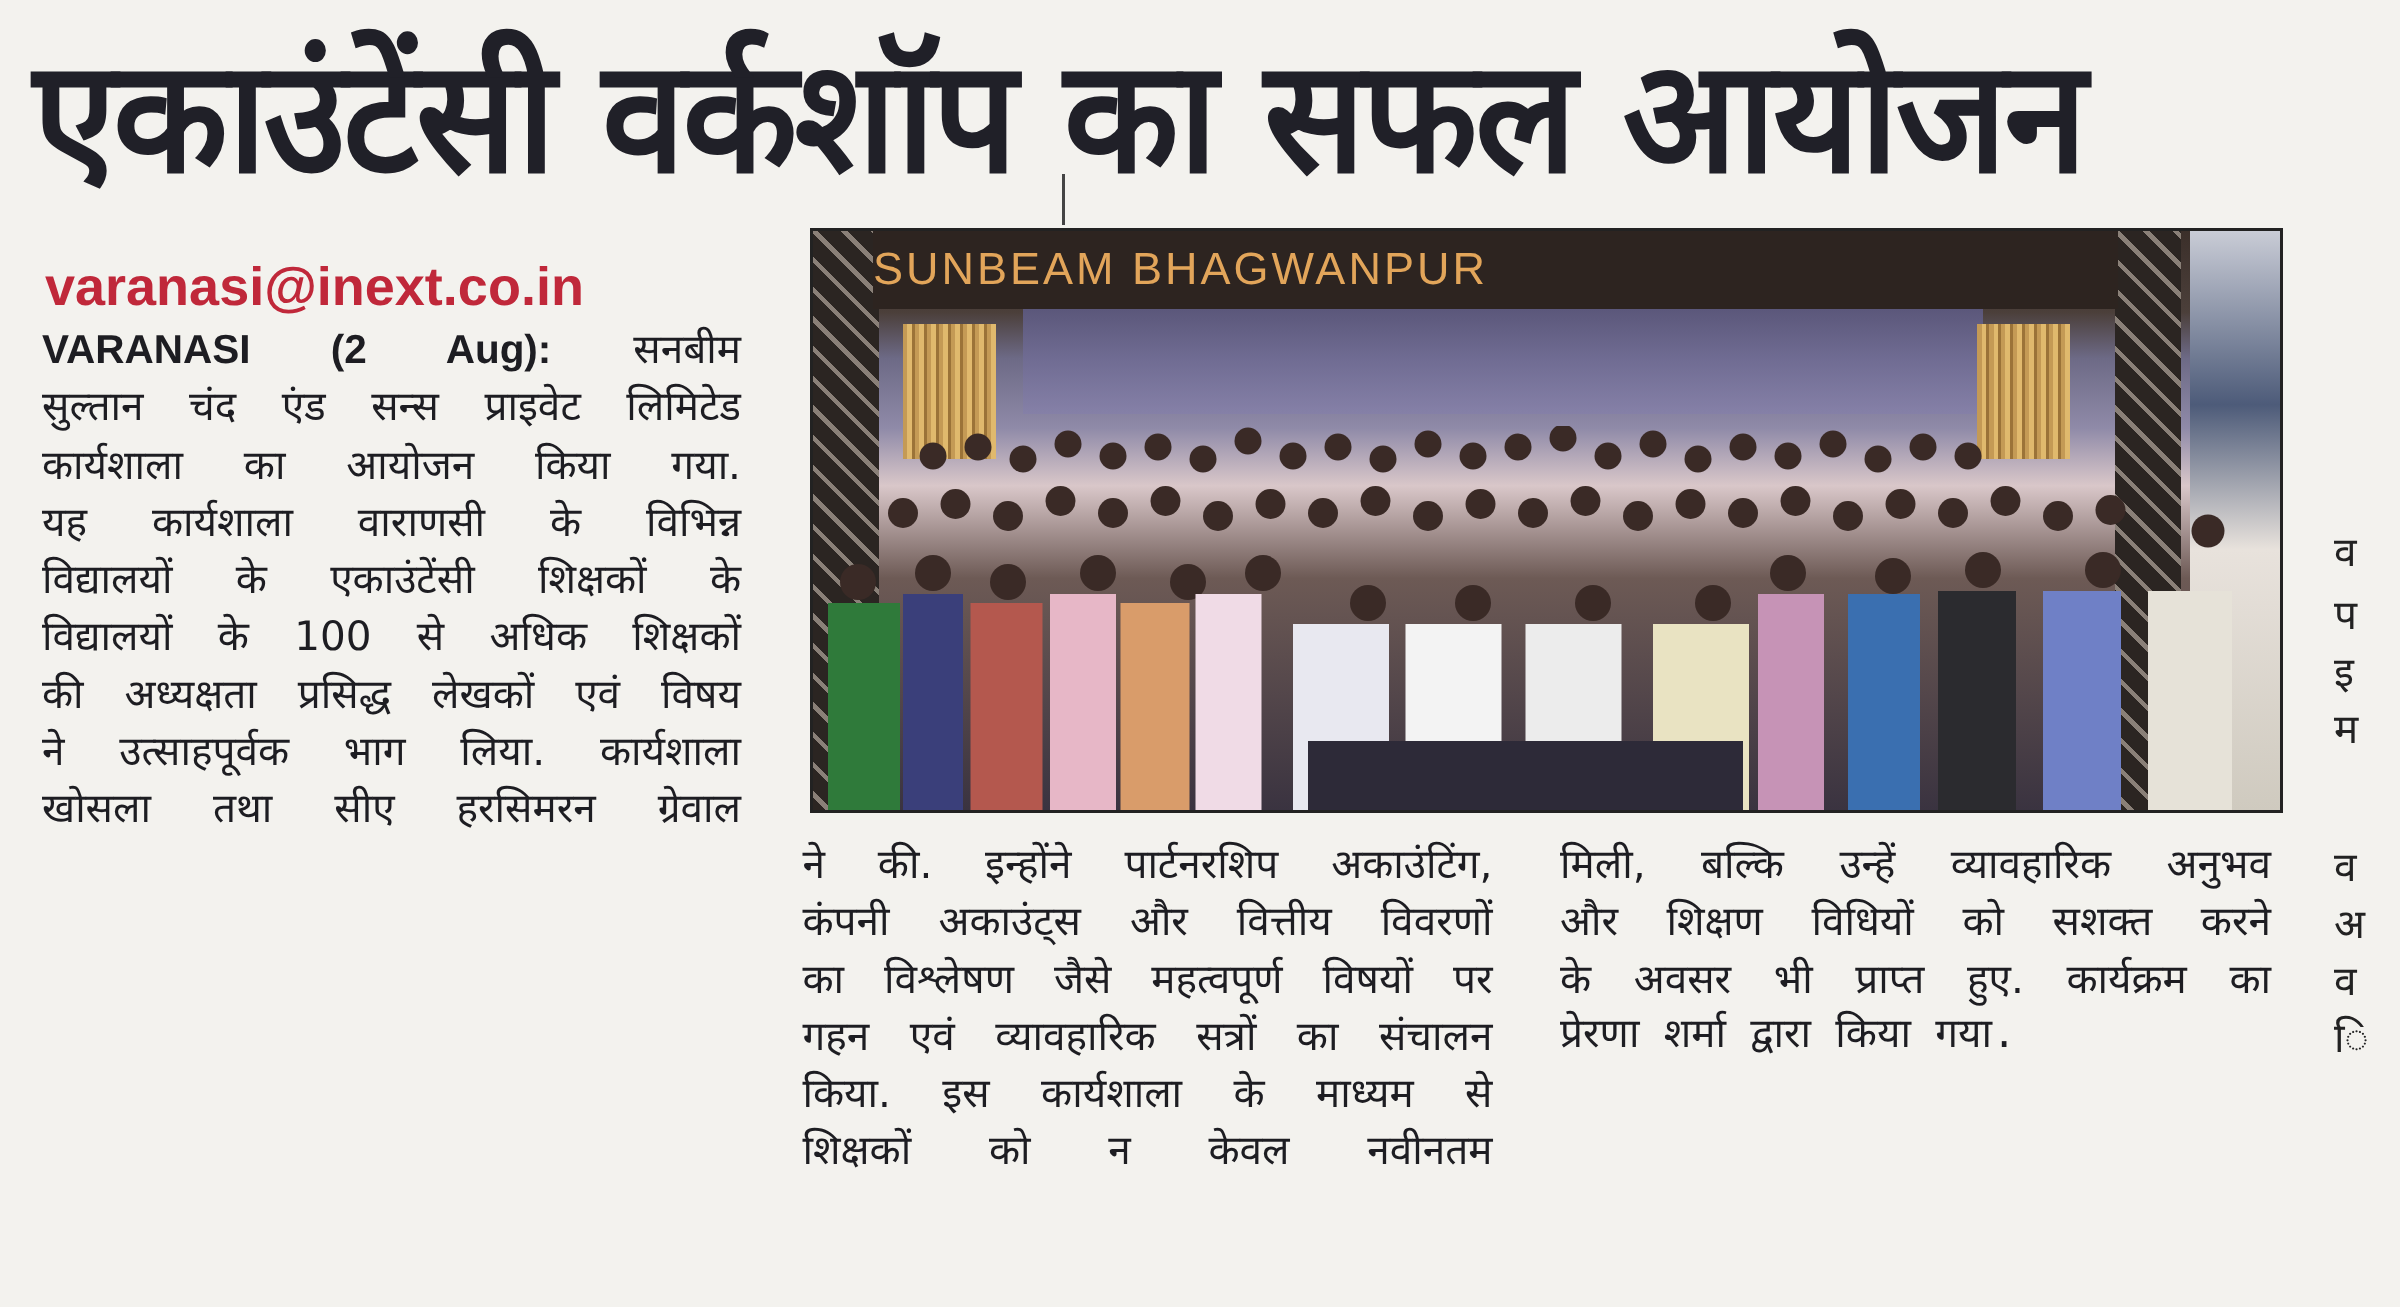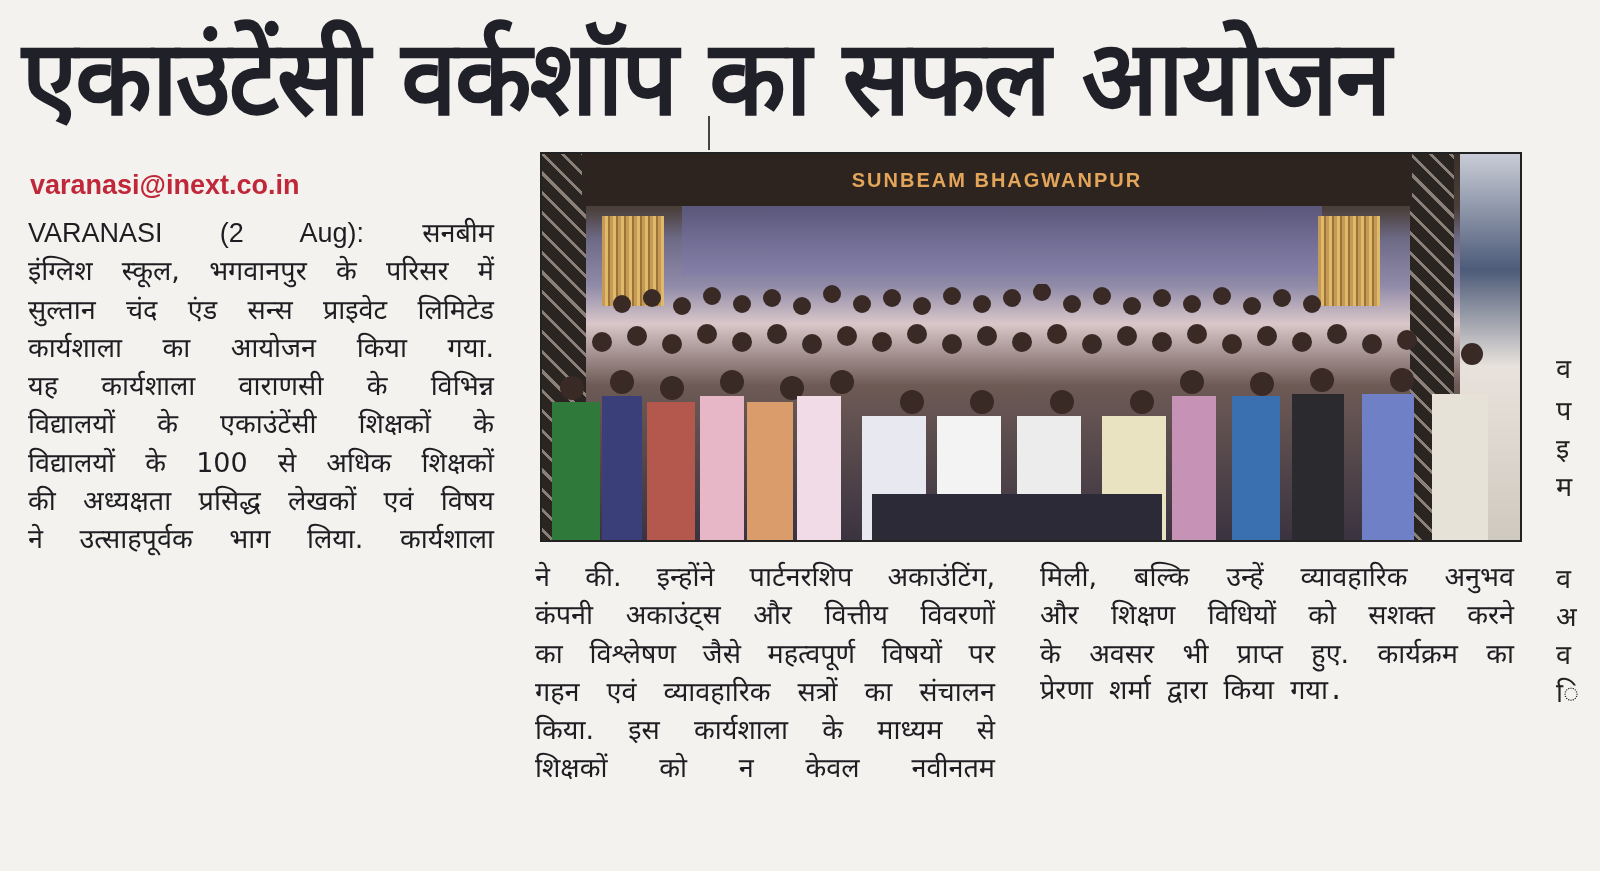--- a/index.html
+++ b/index.html
@@ -10,49 +10,49 @@
   }
   .headline {
     position:absolute; left:22px; top:18px; width:1440px; height:120px;
     font-family:"DejaVu Sans", sans-serif; font-weight:bold;
     font-size:104px; line-height:120px; color:#202028; letter-spacing:-2px;
     white-space:nowrap; transform:scaleX(0.96); transform-origin:left center;
   }
   .byline {
     position:absolute; left:30px; top:170px;
     font-family:"Liberation Sans", sans-serif; font-weight:bold;
-    font-size:27px; color:#c0283a;
+    font-size:36px; color:#c0283a;
   }
   .col {
     position:absolute; font-size:27px; line-height:38.3px;
     text-align:justify; color:#1d1d22;
   }
   .col .line { display:block; white-space:nowrap; text-align-last:justify; }
   .col .line.last { text-align-last:left;font-family:Liberation Mono, monospace; }
   .col1 { left:28px; top:214px; width:466px; }
   .col2 { left:535px; top:558px; width:460px; }
   .col3 { left:1040px; top:558px; width:474px; }
-  .dateline { font-family:"Liberation Sans", sans-serif; font-weight:normal; }
+  .dateline { font-family:"Liberation Sans", sans-serif; font-weight:bold; }
 
   .photo {
     position:absolute; left:540px; top:152px; width:978px; height:386px;
     border:2px solid #222; overflow:hidden;
     background:linear-gradient(#3b2f2a 0%, #4b3f3a 14%, #6d6a86 22%, #8f8aa8 34%, #d9c7c9 44%, #6d5a55 60%, #3a3340 100%);
   }
   .photo .frame-l, .photo .frame-r {
     position:absolute; top:0; width:44px; height:386px;
     background:repeating-linear-gradient(45deg,#2b2522 0 6px,#8a8078 6px 9px,#2b2522 9px 14px);
   }
   .photo .frame-l { left:0; }
   .photo .frame-r { left:868px; }
   .photo .sign {
     position:absolute; left:40px; top:0; width:830px; height:52px;
-    background:#2d2420; text-align:center;
-    font-family:"Liberation Sans", sans-serif; font-weight:bold;
-    font-size:20px; line-height:52px; color:#e2a55a; letter-spacing:2px;
+    background:#2d2420; text-align:left;
+    font-family:"Liberation Sans", sans-serif; font-weight:normal;
+    font-size:30px; line-height:52px; color:#e2a55a; letter-spacing:2px;
   }
   .photo .canopy {
     position:absolute; left:140px; top:52px; width:640px; height:70px;
     background:linear-gradient(#5d5a82,#8580a8); opacity:.9;
   }
   .photo .curtain-l, .photo .curtain-r {
     position:absolute; top:62px; width:62px; height:90px;
     background:repeating-linear-gradient(90deg,#c49a55 0 3px,#e0b96d 3px 6px,#9b7338 6px 8px);
   }
   .photo .curtain-l { left:60px; }
@@ -72,28 +72,28 @@
 </head>
 <body>
 
 <div class="headline">एकाउंटेंसी वर्कशॉप का सफल आयोजन</div>
 <div class="rule-mark"></div>
 
 <div class="byline">varanasi@inext.co.in</div>
 
 <div class="col col1">
   <span class="line"><span class="dateline">VARANASI (2 Aug):</span> <span>सनबीम</span></span>
-  <span class="line">इंग्लिश स्कूल, भगवानपुर के परिसर में</span>
   <span class="line">सुल्तान चंद एंड सन्स प्राइवेट लिमिटेड</span>
   <span class="line">कार्यशाला का आयोजन किया गया.</span>
   <span class="line">यह कार्यशाला वाराणसी के विभिन्न</span>
   <span class="line">विद्यालयों के एकाउंटेंसी शिक्षकों के</span>
   <span class="line">विद्यालयों के 100 से अधिक शिक्षकों</span>
   <span class="line">की अध्यक्षता प्रसिद्ध लेखकों एवं विषय</span>
   <span class="line">ने उत्साहपूर्वक भाग लिया. कार्यशाला</span>
+  <span class="line">खोसला तथा सीए हरसिमरन ग्रेवाल</span>
 </div>
 
 <div class="photo">
   <div class="frame-l"></div>
   <div class="frame-r"></div>
   <div class="side-panel"></div>
   <div class="sign">SUNBEAM BHAGWANPUR</div>
   <div class="canopy"></div>
   <div class="curtain-l"></div>
   <div class="curtain-r"></div>

